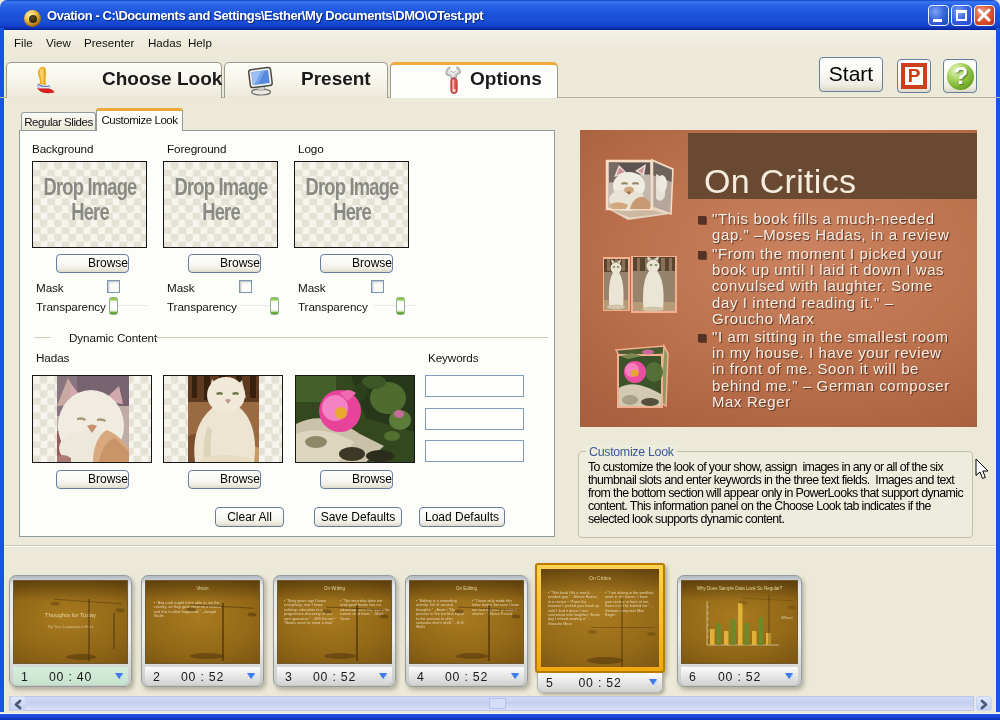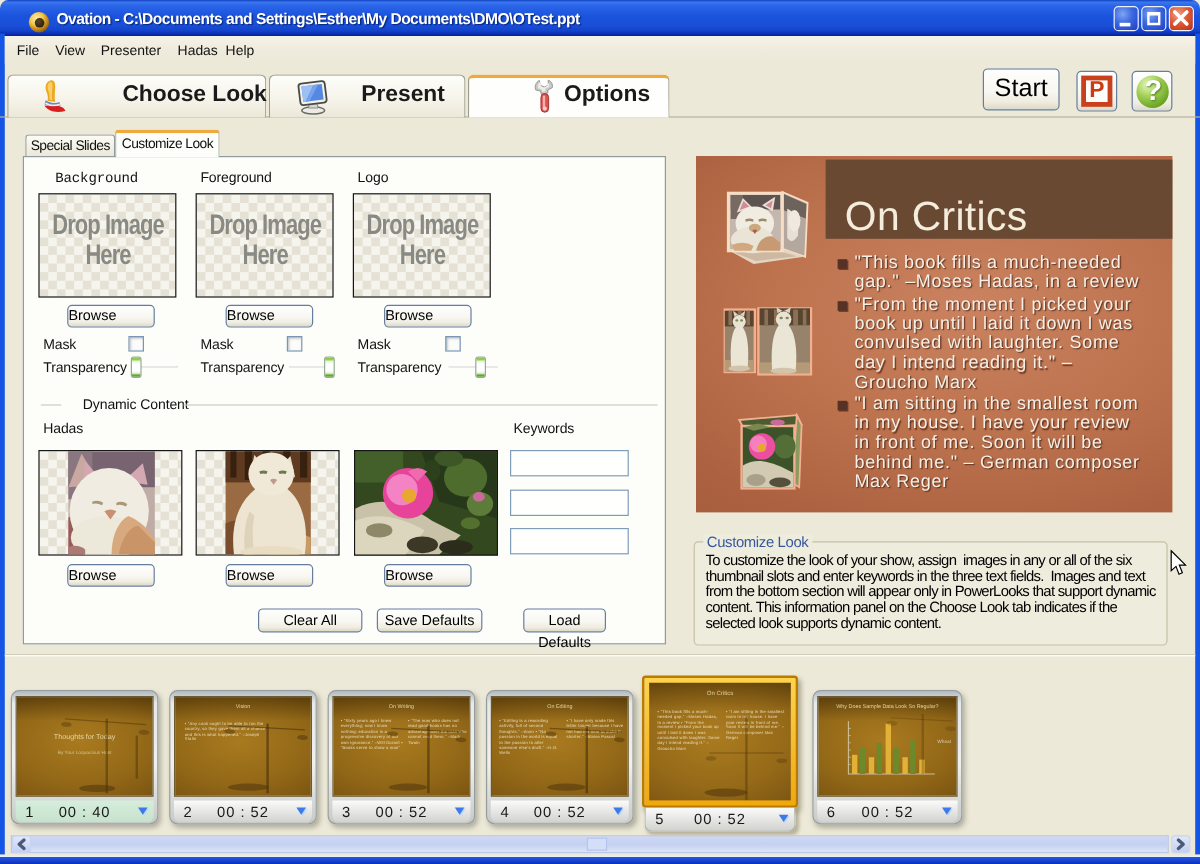--- a/index.html
+++ b/index.html
@@ -40,21 +40,21 @@
 
 .subtab{white-space:nowrap;font-size:11.5px;letter-spacing:-0.45px;color:#111;text-align:center;border:1px solid #919b9c;border-bottom:none;border-radius:3px 3px 0 0;}
 #subtab1{left:21px;top:112px;width:75px;height:19px;background:linear-gradient(180deg,#fcfbf6,#eae7d6);line-height:19px;}
 #subtab2{left:96px;top:108px;width:87px;height:23px;background:#fdfdfa;border-top:3px solid #f0a93c;line-height:18px;z-index:3;}
 #panel{left:19px;top:130px;width:536px;height:407px;background:#fdfdfa;border:1px solid #919b9c;}
 
 .plabel{font-size:11.7px;color:#111;letter-spacing:-0.1px;}
 .dropbox{top:31px;width:115px;height:87px;border:1.5px solid #161616;}
 .checker{background:repeating-conic-gradient(#e5e2d5 0% 25%,#f5f4ed 0% 50%);background-size:14.4px 14.4px;}
 .droptext{position:absolute;left:50%;top:13px;text-align:center;font-weight:bold;color:#8a8a84;font-size:23.5px;line-height:25px;transform:translateX(-50%) scaleX(0.78);white-space:nowrap;letter-spacing:-1px;}
-.browse{width:73px;height:19px;font-size:12px;text-align:left;line-height:17px;color:#000;}
+.browse{width:73px;height:19px;font-size:12px;text-align:right;line-height:17px;color:#000;}
 .cbox{width:13px;height:13px;border:1px solid #7a96b4;background:#fcfcfa;box-shadow:inset 1px 1px 2px rgba(120,130,140,.5);}
 .track{height:1px;background:#999;border-bottom:1px solid #e8e8e8;}
 .sthumb{width:9px;height:18px;border:1px solid #94ac94;border-radius:2.5px;background:linear-gradient(180deg,#8cca46 0%,#8cca46 9%,#e8f4dc 20%,#ffffff 32%,#ffffff 70%,#e0efcc 82%,#62a832 91%,#62a832 100%);}
 .sep{height:1px;background:#cfccba;}
 
 .kw{left:425px;width:99px;height:22px;border:1px solid #7f9db9;background:#fffffe;}
 
 .photo{top:245px;width:120px;height:88px;border:1.5px solid #161616;}
 
 .actbtn{top:507px;height:20px;font-size:12px;text-align:center;line-height:18px;}
@@ -151,25 +151,25 @@
 <div class="abs bigtabtext" style="left:470px;top:68px;">Options</div>
 <div class="abs xpbtn" id="startbtn">Start</div>
 <div class="abs xpbtn" id="pbtn">
     <div class="pframe"></div>
     <div class="pinner">P</div>
   </div>
 <div class="abs xpbtn" id="qbtn">
     <div class="qball"></div>
     <div class="qmark">?</div>
   </div>
-<div class="abs subtab" id="subtab1">Special Slides</div>
+<div class="abs subtab" id="subtab1">Regular Slides</div>
 <div class="abs subtab" id="subtab2">Customize Look</div>
 <div class="abs" id="panel"></div>
 
-<div class="abs plabel" style="left:46px;top:142px;font-family:Liberation Mono, monospace;">Background</div>
+<div class="abs plabel" style="left:32px;top:142px;">Background</div>
 <div class="abs plabel" style="left:167px;top:142px;">Foreground</div>
 <div class="abs plabel" style="left:298px;top:142px;">Logo</div>
 <div class="abs dropbox checker" style="left:32px;top:161px;">
     <div class="droptext">Drop Image<br>Here</div>
   </div>
 <div class="abs dropbox checker" style="left:163px;top:161px;">
     <div class="droptext">Drop Image<br>Here</div>
   </div>
 <div class="abs dropbox checker" style="left:294px;top:161px;">
     <div class="droptext">Drop Image<br>Here</div>
@@ -261,23 +261,23 @@
  <ellipse cx="103" cy="38" rx="5" ry="4" fill="#c86a9a"></ellipse>
  <ellipse cx="96" cy="60" rx="8" ry="5" fill="#53702f"></ellipse>
 </svg>
   </div>
 <div class="abs xpbtn browse" style="left:56px;top:470px;">Browse</div>
 <div class="abs xpbtn browse" style="left:188px;top:470px;">Browse</div>
 <div class="abs xpbtn browse" style="left:320px;top:470px;">Browse</div>
 <div class="abs kw" style="top:375px;"></div>
 <div class="abs kw" style="top:408px;"></div>
 <div class="abs kw" style="top:440px;"></div>
-<div class="abs xpbtn actbtn" style="left:215px;width:87px;">Clear All</div>
+<div class="abs xpbtn actbtn" style="left:215px;width:69px;">Clear All</div>
 <div class="abs xpbtn actbtn" style="left:314px;width:88px;">Save Defaults</div>
-<div class="abs xpbtn actbtn" style="left:436px;width:69px;">Load Defaults</div>
+<div class="abs xpbtn actbtn" style="left:419px;width:86px;">Load Defaults</div>
 
 <div class="abs" id="slide">
  <div id="band"></div>
  <div id="stitle">On Critics</div>
  <div class="bullet" style="top:86px;"></div>
  <div class="btext" style="top:81px;">"This book fills a much-needed<br>gap." –Moses Hadas, in a review</div>
  <div class="bullet" style="top:121px;"></div>
  <div class="btext" style="top:116px;">"From the moment I picked your<br>book up until I laid it down I was<br>convulsed with laughter. Some<br>day I intend reading it." –<br>Groucho Marx</div>
  <div class="bullet" style="top:204px;"></div>
  <div class="btext" style="top:199px;">"I am sitting in the smallest room<br>in my house. I have your review<br>in front of me. Soon it will be<br>behind me." – German composer<br>Max Reger</div>

